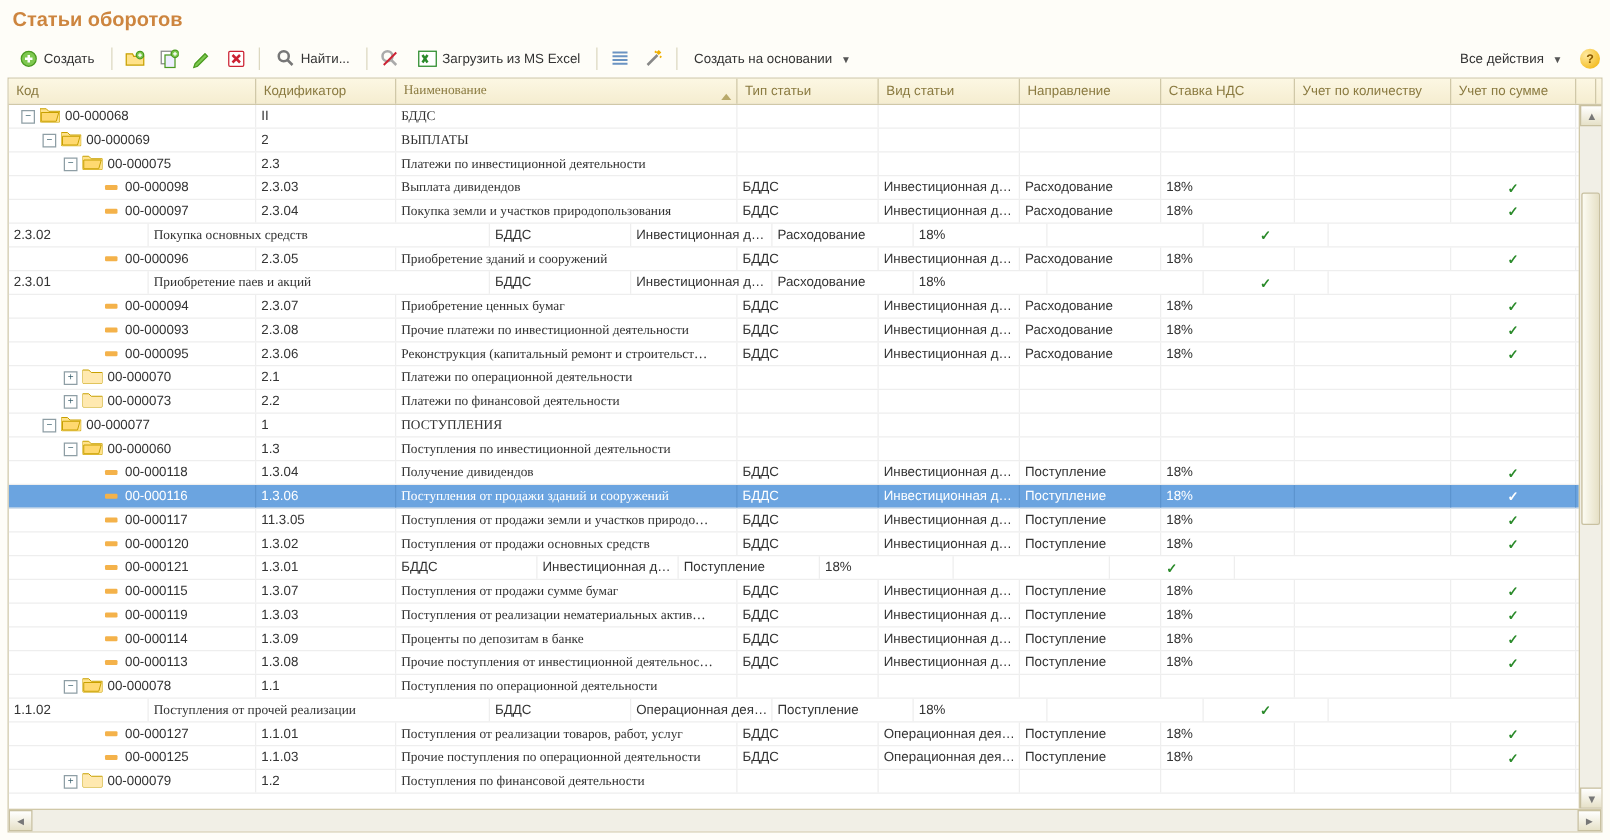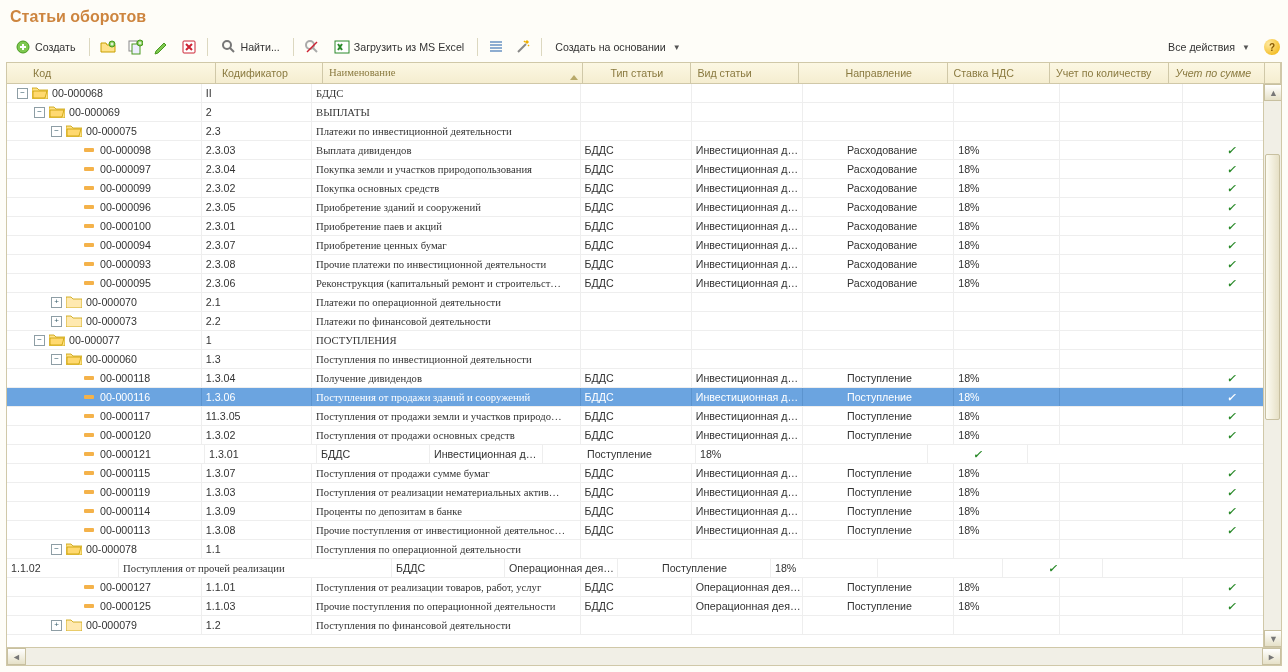--- a/index.html
+++ b/index.html
@@ -6,36 +6,36 @@
 .window{display:flex;flex-direction:column;height:100%;}
 .title{color:#CD853F;font-size:16px;font-weight:bold;padding:8px 10px 6px 10px;}
 .toolbar{display:flex;align-items:center;padding:4px 8px;gap:3px;flex-wrap:nowrap;}
 .tbtn{display:inline-flex;align-items:center;gap:4px;padding:2px 6px;border:1px solid transparent;border-radius:3px;cursor:pointer;white-space:nowrap;height:22px;box-sizing:border-box;}
 .tbtn.icononly{padding:2px 3px;}
 .sep{width:1px;height:18px;background:#dcd8c0;margin:0 3px;}
 .spacer{flex:1;}
 .ico{width:16px;height:16px;display:inline-block;flex-shrink:0;}
 .ddarrow{font-size:8px;margin-left:3px;color:#555;}
 .grid{flex:1;display:flex;flex-direction:column;margin:0 6px 6px 6px;border:1px solid #d0c8a8;background:#fff;min-height:0;}
-.grid-header{display:flex;background:linear-gradient(#fcf7e3,#f5edd0);border-bottom:1px solid #d0c8a8;padding-left:20px;}
+.grid-header{display:flex;background:linear-gradient(#fcf7e3,#f5edd0);border-bottom:1px solid #d0c8a8;}
 .gh-cell{border-right:1px solid #d0c8a8;padding:4px 6px;color:#8a7a40;font-size:8pt;white-space:nowrap;overflow:hidden;text-overflow:ellipsis;box-sizing:border-box;position:relative;}
 .grid-body{flex:1;overflow:hidden;position:relative;}
 .row{display:flex;height:18px;align-items:stretch;border-bottom:1px solid #eee;}
 .row.selected{background:#6ba4e0;color:#fff;}
 .row.selected .cell{border-right-color:#5c94cf;}
 .cell{border-right:1px solid #eee;padding:1px 4px;white-space:nowrap;overflow:hidden;text-overflow:ellipsis;box-sizing:border-box;display:flex;align-items:center;font-size:8pt;}
 .c0{width:198px;}
 .c1{width:112px;}
 .c2{width:273px;position:relative;font-family:Liberation Serif, serif;}
-.c3{width:113px;text-align:center;}
+.c3{width:113px;}
 .c4{width:113px;}
-.c5{width:113px;margin-left:40px;}
+.c5{width:113px;}
 .c6{width:107px;}
 .c7{width:125px;}
-.c8{width:100px;justify-content:center;font-style:italic;}
+.c8{width:100px;justify-content:center;}
 .c9{width:16px;}
 .treebtn{width:9px;height:9px;border:1px solid #8e9ea5;display:inline-flex;align-items:center;justify-content:center;margin-right:4px;font-size:8px;line-height:6px;background:#fff;color:#3a606e;cursor:pointer;flex-shrink:0;}
 .folder-ico{width:16px;height:13px;margin-right:4px;flex-shrink:0;}
 .item-ico{width:10px;height:4px;margin-right:6px;flex-shrink:0;margin-left:3px;background:#f4b24a;border-radius:1px;}
 .indent{display:inline-block;flex-shrink:0;}
 .sort-ico{position:absolute;right:4px;bottom:3px;width:0;height:0;border-left:4px solid transparent;border-right:4px solid transparent;border-bottom:5px solid #b8a96a;}
 .check{color:#2a8a2a;font-weight:bold;}
 .row.selected .check{color:#fff;}
 .hscroll{height:17px;background:#f1efe6;border-top:1px solid #d0c8a8;display:flex;align-items:center;}
 .hs-btn{width:17px;height:15px;background:linear-gradient(#fff,#e6e1c8);border:1px solid #c8c0a0;display:flex;align-items:center;justify-content:center;font-size:9px;color:#777;cursor:pointer;}
@@ -236,26 +236,20 @@
           <div class="cell c3">БДДС</div>
           <div class="cell c4">Инвестиционная д…</div>
           <div class="cell c5">Расходование</div>
           <div class="cell c6">18%</div>
           <div class="cell c7"></div>
           <div class="cell c8">
             <span class="check">✓</span>
           </div>
         </div>
         <div class="row">
-          <div class="cell c0">
-            <span class="indent" style="width: 57px;"></span>
-            <span class="indent" style="width: 13px;"></span>
-            <span class="item-ico"></span>
-            <span>00-000099</span>
-          </div>
           <div class="cell c1">2.3.02</div>
           <div class="cell c2">Покупка основных средств</div>
           <div class="cell c3">БДДС</div>
           <div class="cell c4">Инвестиционная д…</div>
           <div class="cell c5">Расходование</div>
           <div class="cell c6">18%</div>
           <div class="cell c7"></div>
           <div class="cell c8">
             <span class="check">✓</span>
           </div>
@@ -272,26 +266,20 @@
           <div class="cell c3">БДДС</div>
           <div class="cell c4">Инвестиционная д…</div>
           <div class="cell c5">Расходование</div>
           <div class="cell c6">18%</div>
           <div class="cell c7"></div>
           <div class="cell c8">
             <span class="check">✓</span>
           </div>
         </div>
         <div class="row">
-          <div class="cell c0">
-            <span class="indent" style="width: 57px;"></span>
-            <span class="indent" style="width: 13px;"></span>
-            <span class="item-ico"></span>
-            <span>00-000100</span>
-          </div>
           <div class="cell c1">2.3.01</div>
           <div class="cell c2">Приобретение паев и акций</div>
           <div class="cell c3">БДДС</div>
           <div class="cell c4">Инвестиционная д…</div>
           <div class="cell c5">Расходование</div>
           <div class="cell c6">18%</div>
           <div class="cell c7"></div>
           <div class="cell c8">
             <span class="check">✓</span>
           </div>

